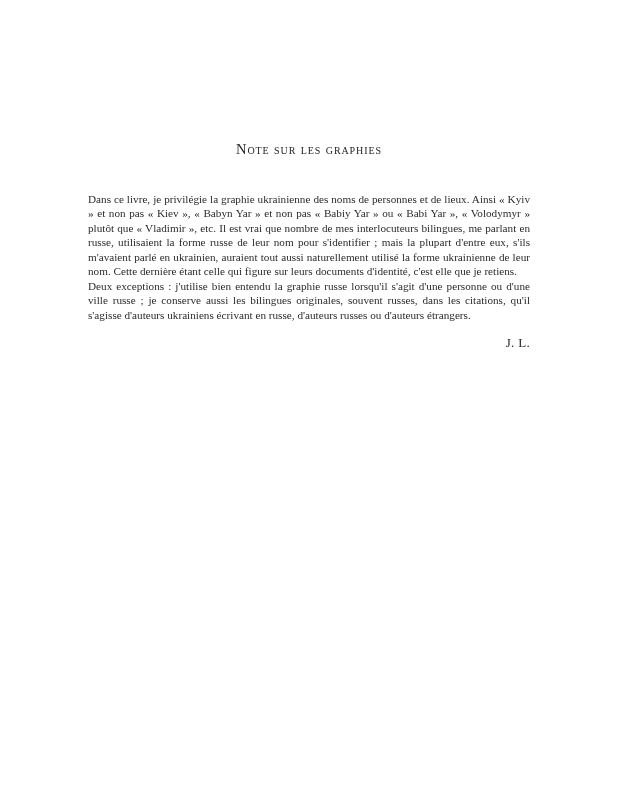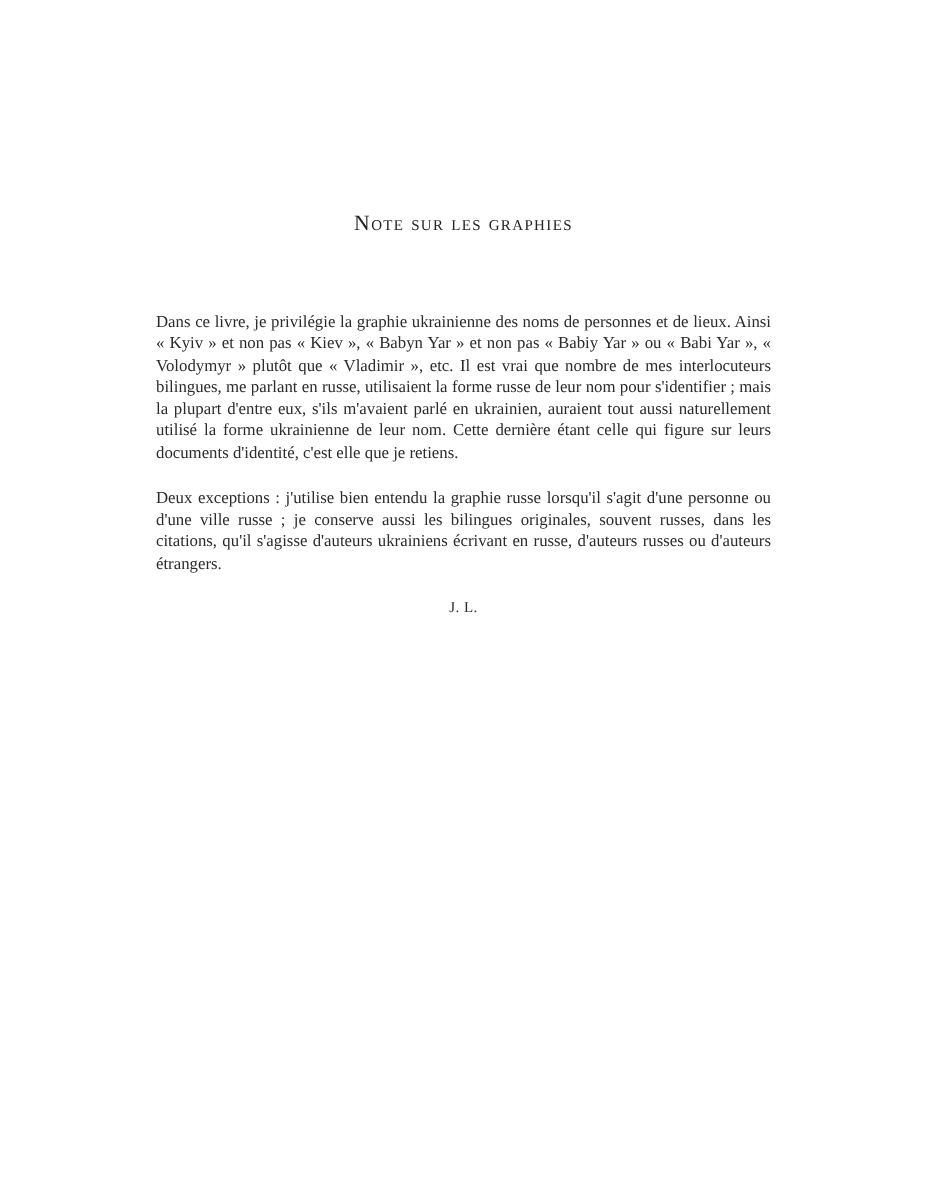--- a/index.html
+++ b/index.html
@@ -42,39 +42,39 @@
   }
 
   .body-block {
     position: absolute;
     left: 88px;
     top: 192px;
     width: 442px;
   }
 
   .para {
-    margin: 16px;
+    margin: 0;
     text-align: justify;
     text-justify: inter-word;
     font-size: 11.2px;
     line-height: 14.45px;
     color: #2b2b2b;
     hyphens: none;
     -webkit-hyphens: none;
   }
 
   .para + .para {
     margin-top: 0;
   }
 
   .signature {
     margin: 0;
     margin-top: 14.3px;
-    text-align: center;
-    font-size: 10px;
+    text-align: right;
+    font-size: 13px;
     line-height: 14.45px;
     color: #2b2b2b;
     letter-spacing: 0.3px;
   }
 </style>
 </head>
 <body>
 
 <div class="page">
 

